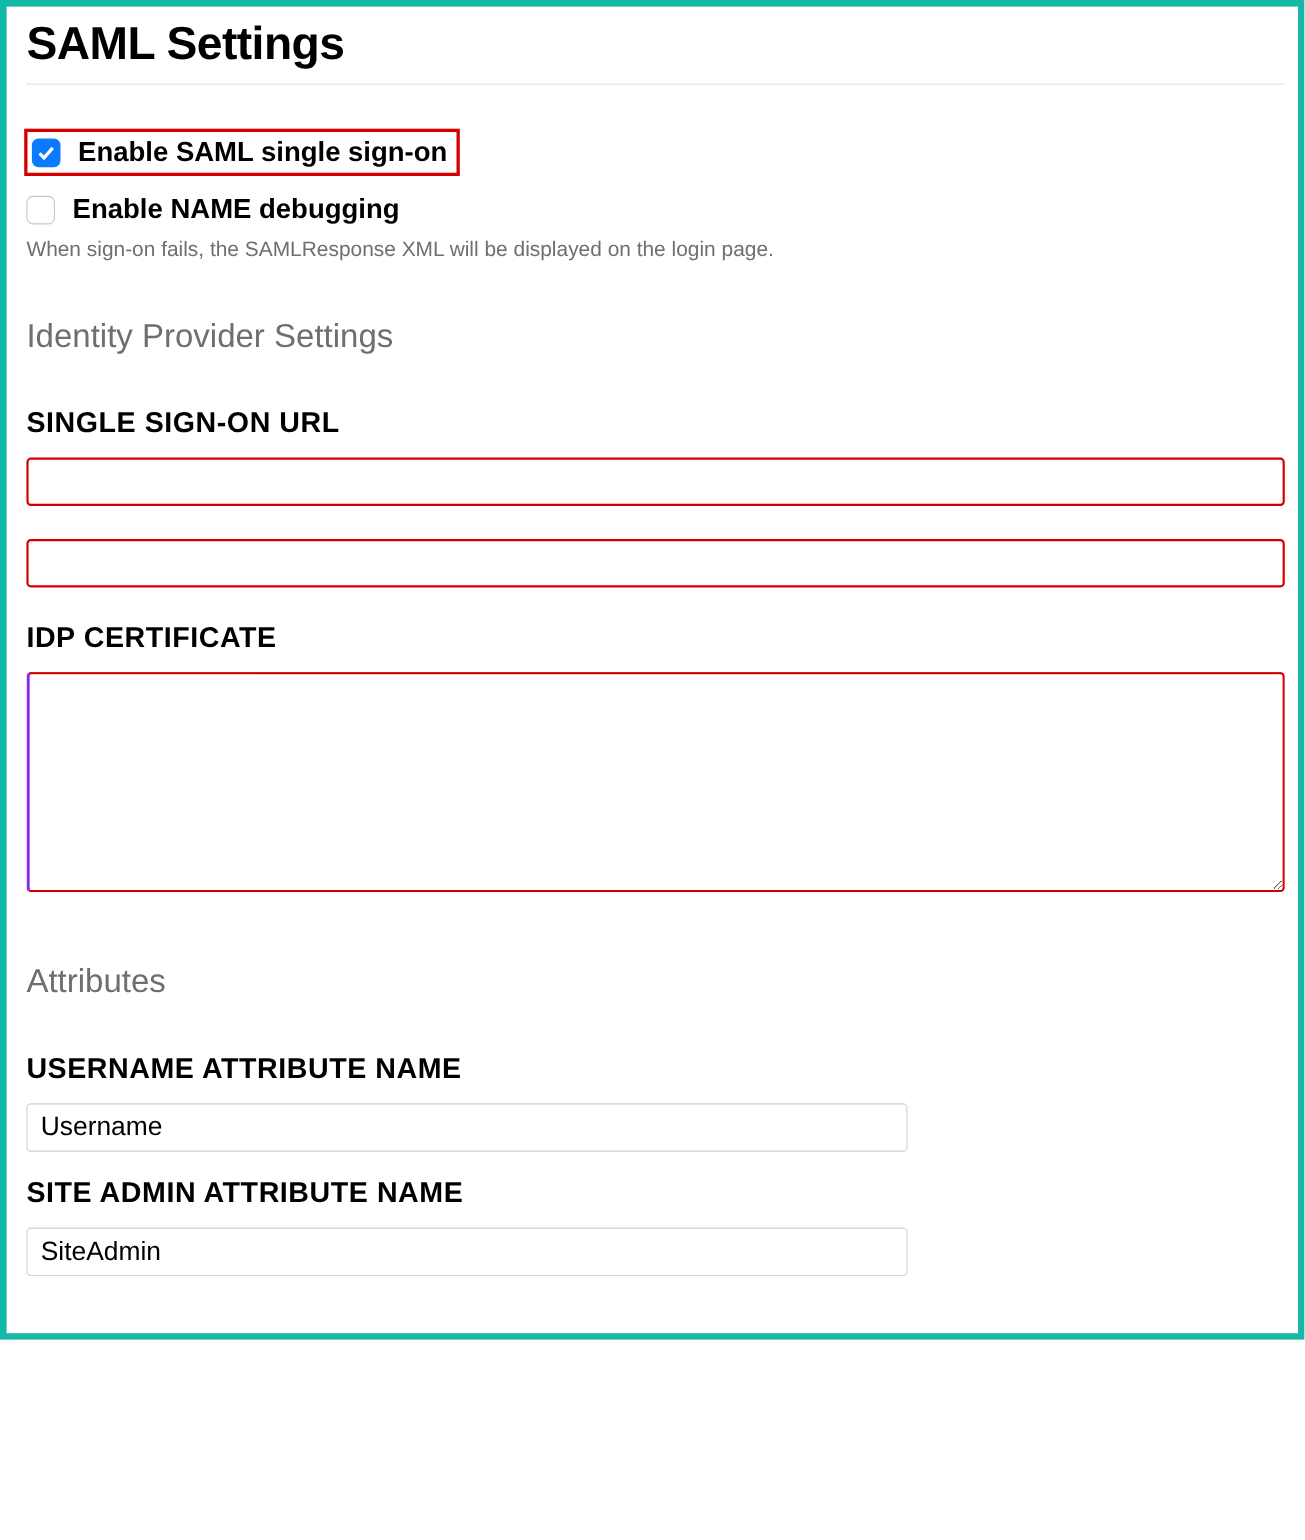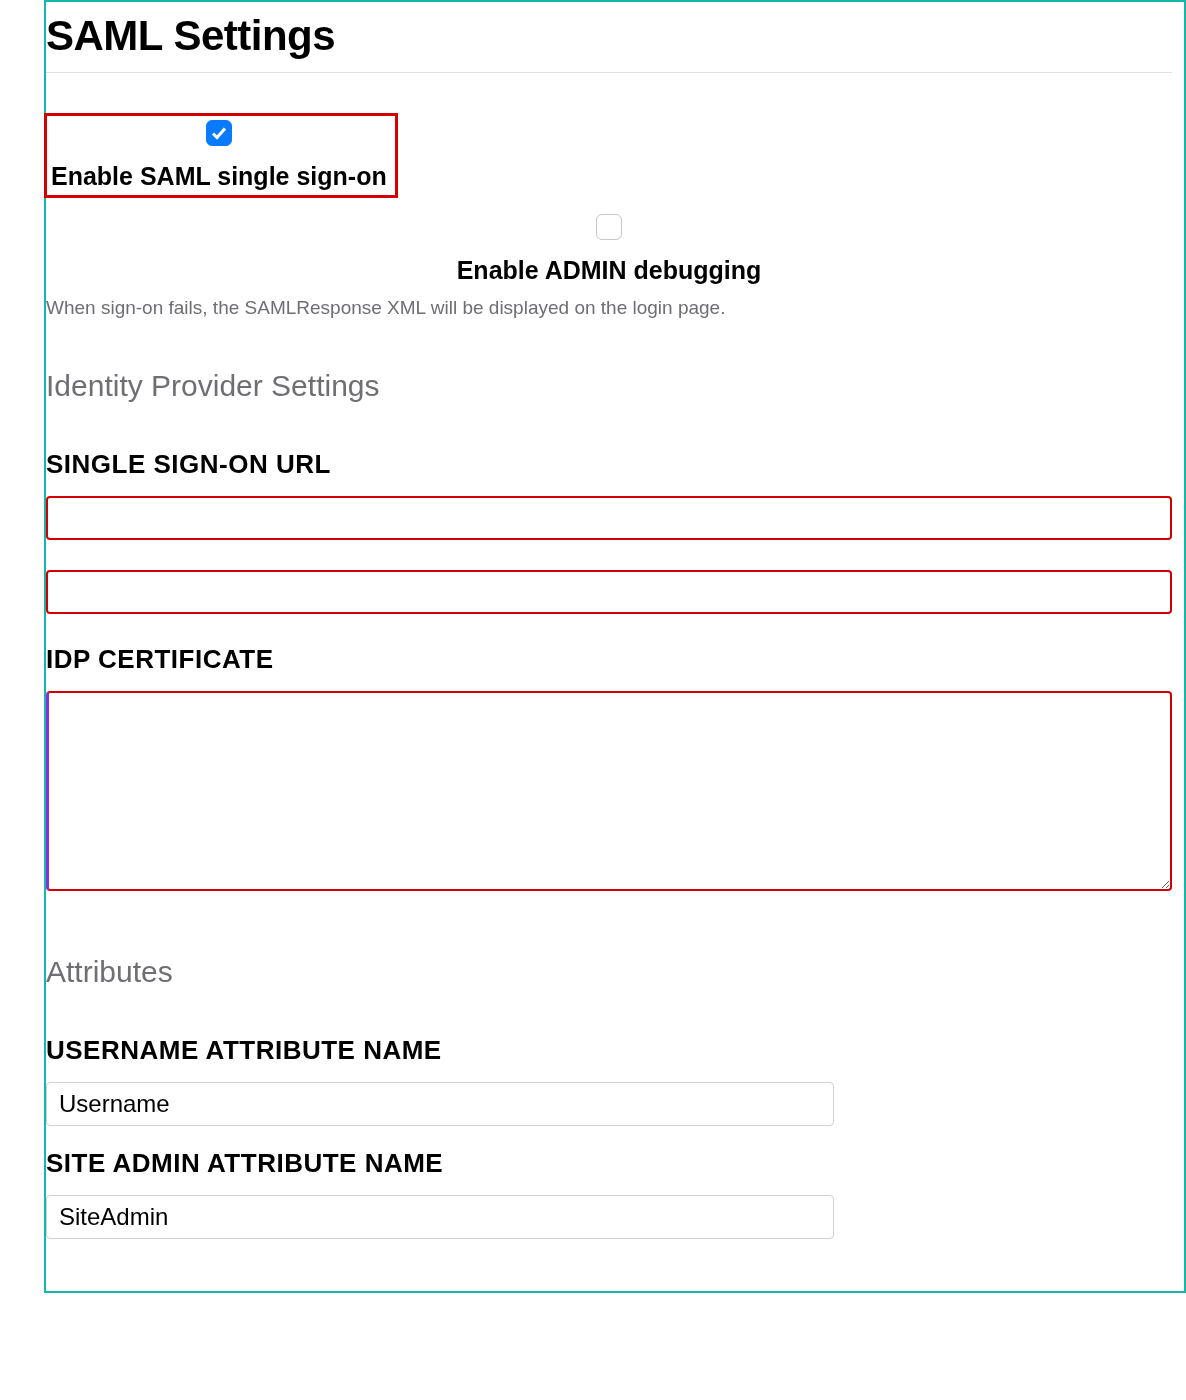--- a/index.html
+++ b/index.html
@@ -7,43 +7,41 @@
       margin: 0;
       padding: 0;
     }
     body {
       font-family: -apple-system, BlinkMacSystemFont, "Segoe UI", Helvetica, Arial, sans-serif;
       background: #ffffff;
       padding: 0;
       width: 1186px;
     }
     .panel {
-      border: 2px solid #14b8a6;
-      padding: 10px 12px 30px 0;
-      margin-left: 44px;
+      border: 6px solid #14b8a6;
+      padding: 10px 12px 30px 18px;
     }
     .page-title {
       font-size: 42px;
       font-weight: 700;
       color: #000;
       margin-bottom: 12px;
       letter-spacing: -0.5px;
     }
     .hr {
       border: none;
       border-top: 1px solid #e0e0e0;
       margin-bottom: 40px;
     }
     .checkbox-row {
       display: flex;
       align-items: center;
       gap: 16px;
       padding: 6px 0;
       margin-bottom: 6px;
-      flex-direction: column;
     }
     .checkbox-row.highlighted {
       border: 3px solid #d40000;
       display: inline-flex;
       padding: 4px 8px 4px 4px;
       margin-left: -2px;
       margin-bottom: 10px;
     }
     .checkbox {
       width: 26px;
@@ -152,21 +150,21 @@
           <path d="M2 8.5 L6 12.5 L14 3.5"></path>
         </svg>
     </div>
     <span class="checkbox-label">Enable SAML single sign-on</span>
   </div>
 
   <div class="checkbox-row">
     <div class="checkbox">
       
     </div>
-    <span class="checkbox-label">Enable ADMIN debugging</span>
+    <span class="checkbox-label">Enable NAME debugging</span>
   </div>
   <p class="debug-desc">When sign-on fails, the SAMLResponse XML will be displayed on the login page.</p>
 
   <h2 class="section-title">Identity Provider Settings</h2>
 
   <div class="field-group">
     <div class="field-label">SINGLE SIGN-ON URL</div>
     <input type="text" class="text-input highlighted" value="" style="">
   </div>
 

